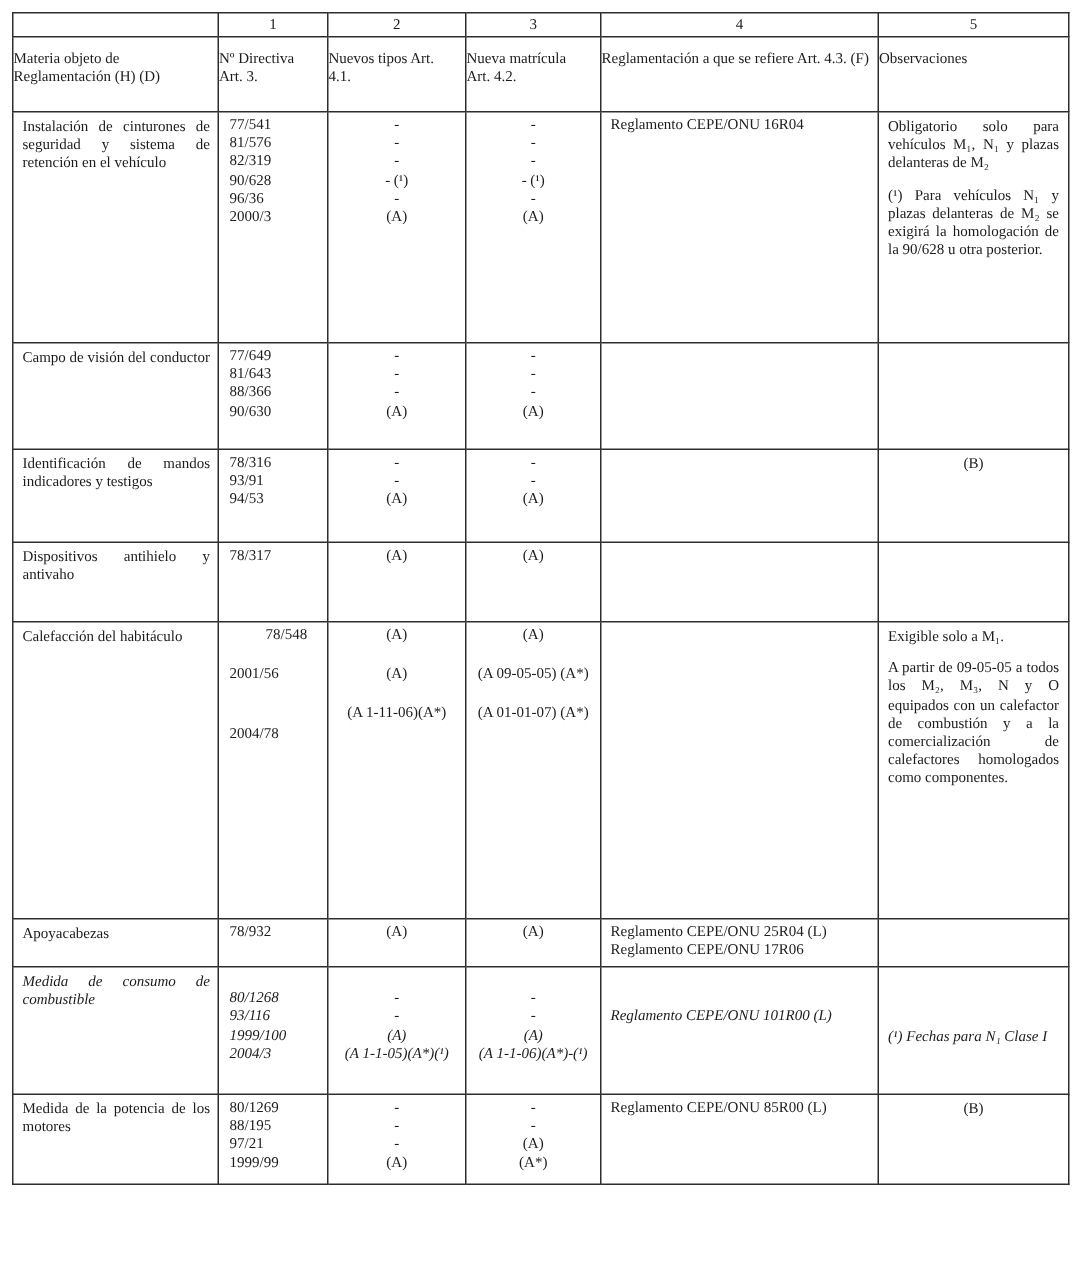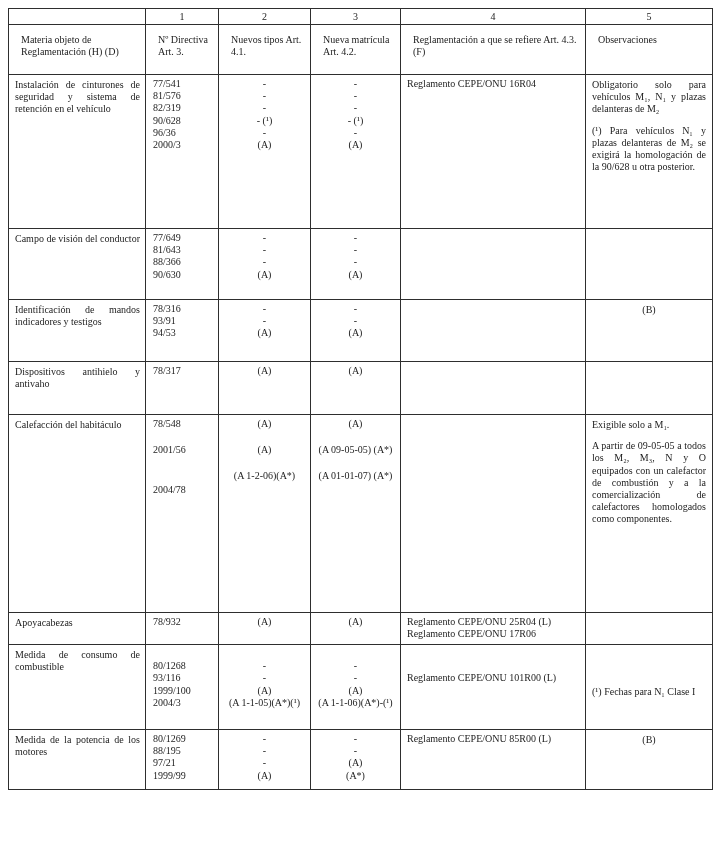--- a/index.html
+++ b/index.html
@@ -7,21 +7,21 @@
     width:720px;height:849px;background:#ffffff;box-sizing:border-box;
     padding:8px 8px 0 8px;overflow:hidden;
     font-family:"Liberation Serif","DejaVu Serif",serif;color:#1c1c1c;
   }
   table.regtable{border-collapse:collapse;table-layout:fixed;width:704px;}
   .regtable th,.regtable td{
     border:1px solid #2e2e2e;vertical-align:top;font-weight:normal;
     font-size:10px;line-height:12.2px;padding:3px 4px;box-sizing:border-box;
   }
   tr.numrow th{text-align:center;padding:2px;height:16px;line-height:11px;}
-  tr.headrow th{height:50px;padding:9px 5px 3px 12px;text-align:left;}
+  tr.headrow th{height:50px;padding:9px 5px 3px 0;text-align:left;}
   tr.headrow th.h-obs{text-align:left;}
   td.c-mat{padding:4px 5px 4px 6px;text-align:justify;}
   td.c-dir{padding-left:7px;}
   td.c-val{text-align:center;padding-left:2px;padding-right:2px;white-space:nowrap;}
   td.c-reg{padding-left:6px;}
   td.c-obs{padding:4px 6px;text-align:justify;}
   td.c-obs.obs-center{text-align:center;}
   .ln{min-height:12.2px;}
   .obs-p + .obs-p{margin-top:9px;}
 </style>
@@ -156,28 +156,28 @@
             <div class="ln">(A)</div>
           </td>
           <td class="c-reg"></td>
           <td class="c-obs"></td>
         </tr>
         <tr class="brow" style="height: 198px;">
           <td class="c-mat">
             <div class="mat">Calefacción del habitáculo</div>
           </td>
           <td class="c-dir">
-            <div class="ln" style="margin-bottom: 14px;">78/548</div>
+            <div class="ln" style="margin-bottom: 14px; margin-left: 24px;">78/548</div>
             <div class="ln" style="margin-bottom: 28px;">2001/56</div>
             <div class="ln">2004/78</div>
           </td>
           <td class="c-val">
             <div class="ln" style="margin-bottom: 14px;">(A)</div>
             <div class="ln" style="margin-bottom: 14px;">(A)</div>
-            <div class="ln">(A 1-2-06)(A*)</div>
+            <div class="ln">(A 1-11-06)(A*)</div>
           </td>
           <td class="c-val">
             <div class="ln" style="margin-bottom: 14px;">(A)</div>
             <div class="ln" style="margin-bottom: 14px;">(A 09-05-05) (A*)</div>
             <div class="ln">(A 01-01-07) (A*)</div>
           </td>
           <td class="c-reg"></td>
           <td class="c-obs">
             <div class="obs-p">Exigible solo a M₁.</div>
             <div class="obs-p">A partir de 09-05-05 a todos los M₂, M₃, N y O equipados con un calefactor de combustión y a la comercialización de calefactores homologados como componentes.</div>
@@ -195,21 +195,21 @@
           </td>
           <td class="c-val">
             <div class="ln">(A)</div>
           </td>
           <td class="c-reg">
             <div class="ln">Reglamento CEPE/ONU 25R04 (L)</div>
             <div class="ln">Reglamento CEPE/ONU 17R06</div>
           </td>
           <td class="c-obs"></td>
         </tr>
-        <tr class="brow" style="height: 85px;">
+        <tr class="brow" style="height: 85px; font-style: italic;">
           <td class="c-mat">
             <div class="mat">Medida de consumo de combustible</div>
           </td>
           <td class="c-dir">
             <div class="ln">&nbsp;</div>
             <div class="ln">80/1268</div>
             <div class="ln">93/116</div>
             <div class="ln">1999/100</div>
             <div class="ln">2004/3</div>
           </td>

